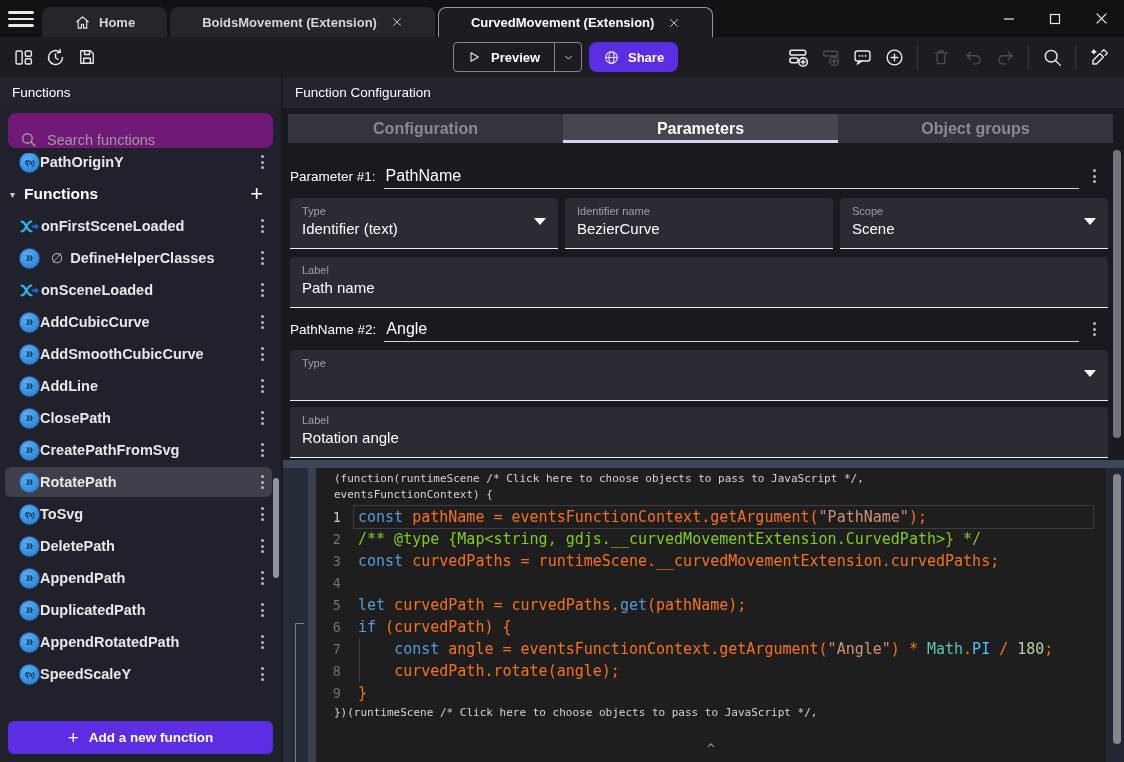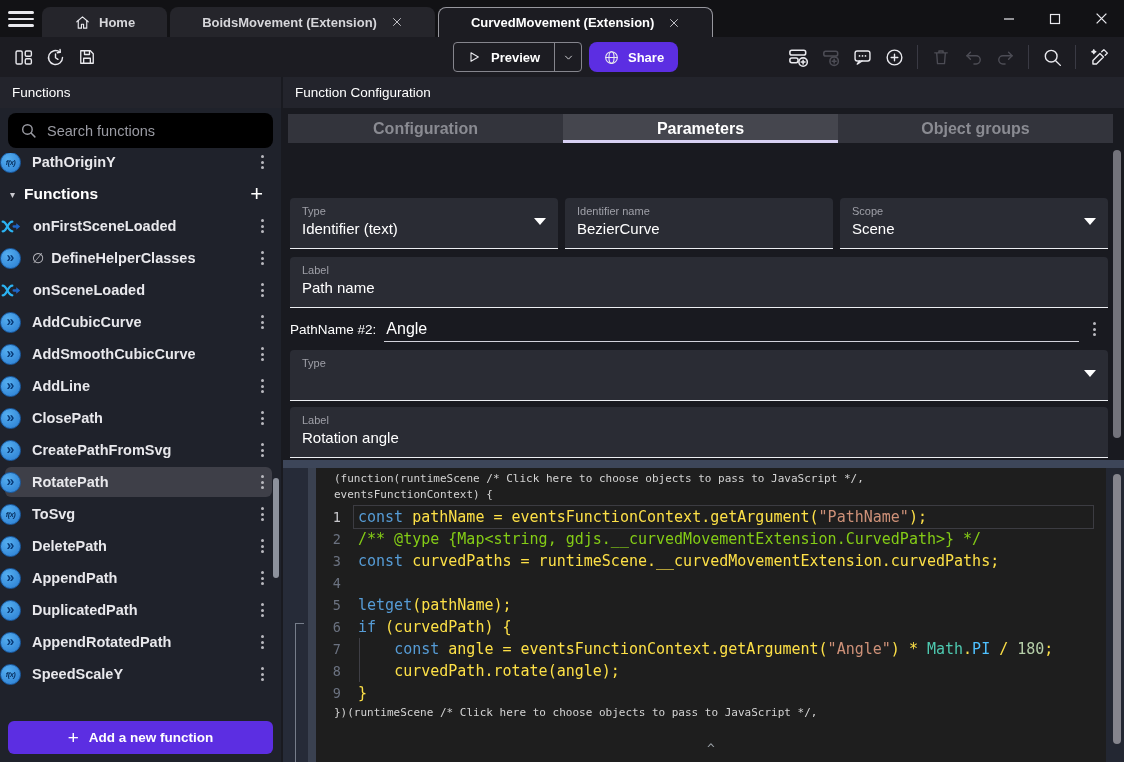--- a/index.html
+++ b/index.html
@@ -48,26 +48,26 @@
   .preview-main span{font-size:13px;font-weight:700}
   .preview-caret{width:27px;height:100%;display:flex;align-items:center;justify-content:center;border-left:1px solid #85858d;cursor:pointer}
   .share-btn{position:absolute;left:589px;top:5px;height:30px;background:var(--accent);border-radius:8px;display:flex;align-items:center;gap:8px;padding:0 14px;color:#fff;font-size:13px;font-weight:700;cursor:pointer}
   .tb-right{position:absolute;right:10px;top:5px;height:30px;display:flex;align-items:center;gap:2px}
   .tbsep{width:1px;height:24px;background:#3a3a44;margin:0 6px}
 
   
   .sidebar{position:absolute;left:0;top:77px;width:281px;height:685px;background:var(--sidebar-bg);overflow:hidden}
   .panel-head{height:31px;background:var(--band);display:flex;align-items:center;padding:0 12px;color:#fff;font-size:13.5px;font-weight:400}
   .search-wrap{position:absolute;left:0;top:31px;width:281px;height:45px;background:var(--sidebar-bg);z-index:3;display:flex;align-items:center}
-  .searchbox{margin:0 8px;width:265px;height:35px;background:#000000;border-radius:8px;display:flex;align-items:center;gap:10px;padding:0 12px;cursor:text}
+  .searchbox{margin:0 8px;width:265px;height:35px;background:#701a75;border-radius:8px;display:flex;align-items:flex-end;gap:10px;padding:0 12px;cursor:text}
   .searchbox .ph{color:#9a9ba3;font-size:14.5px}
   .fn-list{position:absolute;left:0;top:60px;width:281px;bottom:43px;overflow:hidden;z-index:1}
-  .fn-row{position:relative;height:32px;display:flex;align-items:center;color:#e8e8ec;font-size:14.5px;font-weight:600;cursor:pointer}
+  .fn-row{position:relative;height:32px;display:flex;align-items:center;padding-left:19px;color:#e8e8ec;font-size:14.5px;font-weight:600;cursor:pointer}
   .fn-row .sel{position:absolute;left:5px;right:9px;top:1px;bottom:1px;background:#3e3f48;border-radius:6px;z-index:-1}
-  .fn-row .lbl{margin-left:11px;white-space:nowrap}
+  .fn-row .lbl{white-space:nowrap}
   .fn-row .prefix{margin-left:11px;color:#b9b9bf;font-weight:400;font-size:14px}
   .fn-row .prefix + .lbl{margin-left:7px}
   .fn-row .kebab{position:absolute;right:17px;top:50%;transform:translateY(-50%)}
   .grp-row{height:32px;display:flex;align-items:center;padding:0 14px 0 10px;color:#fff}
   .grp-row .tri{font-size:10px;color:#c9c9cf;width:14px;cursor:pointer}
   .grp-row .glbl{font-size:15.5px;font-weight:700;cursor:pointer}
   .grp-row .plus{margin-left:auto;font-size:22px;font-weight:400;color:#fff;line-height:20px;cursor:pointer;padding:0 4px}
   .icon-circle{width:21px;height:21px;border-radius:50%;background:radial-gradient(circle at 35% 30%,#54aef0,#2a7cd0);border:1.5px solid #1b5fa8;display:flex;align-items:center;justify-content:center;flex:none}
   .icon-circle.expr span{font-size:7.5px;font-weight:700;font-style:italic;color:#072f5f;letter-spacing:-.5px}
   .icon-circle.act span{font-size:14px;font-weight:900;color:#083a77;line-height:10px;margin-top:-3px}
@@ -107,21 +107,21 @@
   .code-block{position:absolute;left:33px;top:8px;width:790px;bottom:0;background:var(--editor-bg);font-family:"DejaVu Sans Mono",monospace;color:#d4d4d4}
   .wrapline{font-size:11px;line-height:16px;padding-left:18px;white-space:pre;color:#d4d4d4}
   .wrap-head{padding-top:3px}
   .clines{margin-top:3px}
   .cline{display:flex;height:22px;align-items:center;font-size:15px}
   .gut{width:38px;text-align:right;padding-right:13px;color:#6b7280;font-size:13.5px;flex:none}
   .cline.current .gut{color:#c8c8cc}
   .ctext{position:relative;flex:1;white-space:pre;height:100%;display:flex;align-items:center;padding-left:4px;margin-right:13px}
   .cline.current .ctext{outline:1px solid #3c3c42}
   .guide{position:absolute;left:5px;top:0;bottom:0;width:1px;background:#3f3f46}
-  .t-kw{color:#569cd6}.t-pl{color:#fde047}.t-str{color:#ce9178}.t-com{color:#84cc16}
+  .t-kw{color:#569cd6}.t-pl{color:#f97316}.t-str{color:#ce9178}.t-com{color:#84cc16}
   .t-cls{color:#4ec9b0}.t-num{color:#b5cea8}.t-prop{color:#4fc1ff}
   .wrap-foot{margin-top:1px}
   .doc-comment{color:#8a8f96}
   .doc-link{color:#8a8f96;text-decoration:underline;cursor:pointer}
   .expander{position:absolute;left:50%;bottom:6px;transform:translateX(-50%);color:#9aa0a6;font-size:13px;font-family:"DejaVu Sans Mono",monospace;cursor:pointer}
   .code-rightcol{position:absolute;right:0;top:8px;bottom:0;width:18px;background:#232732}
   .code-scroll{position:absolute;right:3px;top:6px;width:8px;height:270px;background:#85858d;border-radius:4px}
   .kebab-dots{display:flex;flex-direction:column;gap:2.5px}
   .kebab-dots i{width:3px;height:3px;border-radius:50%;background:#b9b9bf}
 </style>
@@ -552,20 +552,31 @@
   </div>
 
   <div class="main">
     <div class="panel-head">Function Configuration</div>
     <div class="tabbar">
         <div class="mtab">Configuration</div>
         <div class="mtab active">Parameters</div>
         <div class="mtab">Object groups</div>
       </div>
 
+    <div class="param-head" style="top:82px">
+      <span class="cap">Parameter #1:</span>
+      <span class="pname">PathName</span>
+      <span class="kebab">
+          <span class="kebab-dots">
+            <i></i>
+            <i></i>
+            <i></i>
+          </span>
+        </span>
+    </div>
     <div class="fieldrow" style="top:121px">
       <div class="field f3">
         <div class="flabel">Type</div>
         <div class="fvalue">Identifier (text)</div>
         <div class="caret"></div>
       </div>
       <div class="field f3">
         <div class="flabel">Identifier name</div>
         <div class="fvalue">BezierCurve</div>
       </div>
@@ -630,21 +641,21 @@
             <div class="cline">
               <span class="gut">3</span>
               <span class="ctext"><span class="t-kw">const</span><span class="t-pl"> curvedPaths = runtimeScene.__curvedMovementExtension.curvedPaths;</span></span>
             </div>
             <div class="cline">
               <span class="gut">4</span>
               <span class="ctext"></span>
             </div>
             <div class="cline">
               <span class="gut">5</span>
-              <span class="ctext"><span class="t-kw">let</span><span class="t-kw">get</span><span class="t-pl">(pathName);</span></span>
+              <span class="ctext"><span class="t-kw">let</span><span class="t-pl"> curvedPath = curvedPaths.</span><span class="t-kw">get</span><span class="t-pl">(pathName);</span></span>
             </div>
             <div class="cline">
               <span class="gut">6</span>
               <span class="ctext"><span class="t-kw">if</span><span class="t-pl"> (curvedPath) {</span></span>
             </div>
             <div class="cline">
               <span class="gut">7</span>
               <span class="ctext"><span class="guide"></span><span>    </span><span class="t-kw">const</span><span class="t-pl"> angle = eventsFunctionContext.getArgument(</span><span class="t-str">"Angle"</span><span class="t-pl">) * </span><span class="t-cls">Math</span><span class="t-pl">.</span><span class="t-prop">PI</span><span class="t-pl"> / </span><span class="t-num">180</span><span class="t-pl">;</span></span>
             </div>
             <div class="cline">

